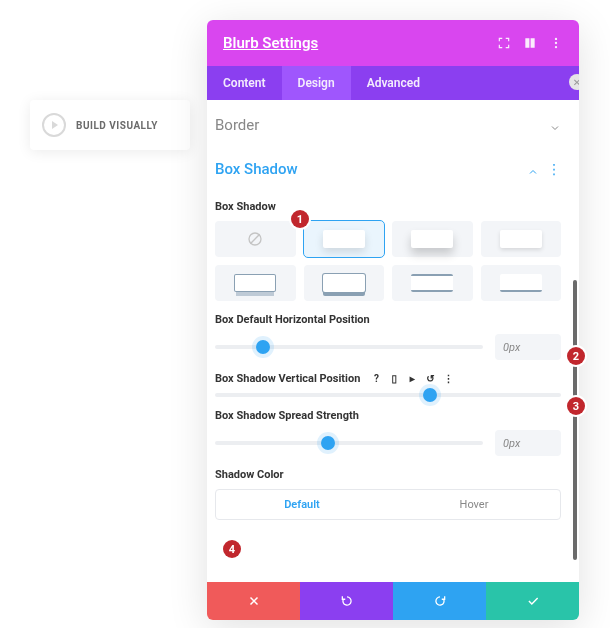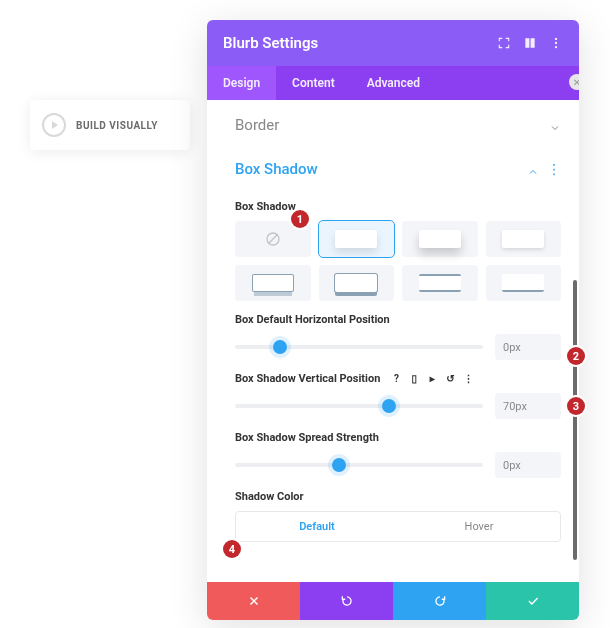--- a/index.html
+++ b/index.html
@@ -16,34 +16,34 @@
   }
   .play-tri { width:0; height:0; border-left:6px solid #d9d9d9; border-top:4px solid transparent; border-bottom:4px solid transparent; margin-left:2px;}
   .floating-card-label { font-size: 10px; font-weight: 700; letter-spacing: .5px; color: #6b6b6b; }
 
   .panel {
     position: absolute; left: 207px; top: 20px; width: 372px; height: 600px;
     background: #fff; border-radius: 6px; box-shadow: 0 8px 40px rgba(0,0,0,0.12);
     display: flex; flex-direction: column; overflow: hidden;
   }
   .header {
-    background: #8b5cf6; color: #fff; padding: 14px 16px;
-    display: flex; align-items: center; justify-content: space-between;
+    background: #d946ef; color: #fff; padding: 14px 16px;
+    display: flex; align-items: center; justify-content: space-between; text-decoration: underline;
   }
   .header-title { font-size: 15px; font-weight: 600; }
   .header-icons { display: flex; gap: 12px; align-items: center; }
   .hicon { width: 14px; height: 14px; display:flex; align-items:center; justify-content:center; cursor:pointer; }
   .hicon svg { width:14px; height:14px; fill:#fff; opacity:.9; }
 
   .tabs { background: #8b3ff0; display: flex; color: #fff; font-size: 12px; position:relative;}
   .tab { padding: 10px 16px; cursor: pointer; font-weight: 600; opacity:.9;}
   .tab.active { background: #a259ff; }
   .tab-close { position:absolute; right:-6px; top:8px; width:16px; height:16px; background:#e6e6e6; border-radius:50%; display:flex; align-items:center; justify-content:center; font-size:10px; color:#999; cursor:pointer;}
 
-  .body { flex:1; overflow-y:auto; padding: 0 18px 10px 28px; position:relative;border-radius:8px;}
+  .body { flex:1; overflow-y:auto; padding: 0 18px 10px 8px; position:relative;border-radius:8px;}
   .scroll-thumb { position:absolute; right:2px; top: 180px; width:4px; height:280px; background:#6b6b6b; border-radius:2px; }
 
   .section-row { display:flex; align-items:center; justify-content:space-between; padding: 16px 0 10px 0; cursor:pointer; }
   .section-title-muted { font-size: 15px; color:#888; }
   .chev { width:12px; height:12px; }
   .chev svg { width:12px; height:12px; stroke:#888; fill:none; stroke-width:2;}
 
   .section-title-active { font-size: 15px; color:#2ea3f2; font-weight:500; }
   .section-right { display:flex; align-items:center; gap:8px; }
   .chev-up svg { stroke:#2ea3f2; }
@@ -60,21 +60,21 @@
   .sh2 .thumb-inner{ box-shadow: 0 6px 10px rgba(0,0,0,.18);}
   .sh3 .thumb-inner{ box-shadow: 0 2px 4px rgba(0,0,0,.12);}
   .sh4 .thumb-inner{ box-shadow: inset 0 0 0 1px #8aa0b3, 0 6px 0 -2px rgba(138,160,179,.5);}
   .sh5 .thumb-inner{ box-shadow: 0 0 0 1px #8aa0b3, 0 4px 0 #8aa0b3;}
   .sh6 .thumb-inner{ border-top:2px solid #8aa0b3; border-bottom:2px solid #8aa0b3;}
   .sh7 .thumb-inner{ border-bottom:2px solid #8aa0b3;}
 
   .slider-row { display:flex; align-items:center; gap:12px; margin-bottom:4px;}
   .slider-track { flex:1; height:4px; background:#eceef1; border-radius:2px; position:relative; cursor:pointer;}
   .slider-handle { position:absolute; top:50%; width:14px; height:14px; background:#2ea3f2; border-radius:50%; transform:translate(-50%,-50%); box-shadow:0 0 0 4px rgba(46,163,242,.15);}
-  .slider-val { width:66px; height:26px; background:#f3f5f8; border-radius:4px; font-size:11px; color:#888; display:flex; align-items:center; padding:0 8px;}
+  .slider-val { width:66px; height:26px; background:#f3f5f8; border-radius:4px; font-size:11px; color:#888; display:flex; align-items:center; padding:0 8px;font-style:italic;}
 
   .mini-icons { display:inline-flex; gap:6px; margin-left:4px;}
   .mini-icons span { width:12px; height:12px; display:flex; align-items:center; justify-content:center; font-size:10px; color:#333; cursor:pointer;}
 
   .seg { display:flex; border:1px solid #e6e8ec; border-radius:4px; overflow:hidden; margin-top:6px;}
   .seg-item { flex:1; text-align:center; font-size:11px; padding:8px 0; color:#888; cursor:pointer;}
   .seg-item.active { color:#2ea3f2; font-weight:600;}
 
   .footer { display:flex; height:38px;}
   .fbtn { flex:1; display:flex; align-items:center; justify-content:center; cursor:pointer;}
@@ -112,22 +112,22 @@
           <svg viewBox="0 0 24 24">
             <circle cx="12" cy="5" r="2"></circle>
             <circle cx="12" cy="12" r="2"></circle>
             <circle cx="12" cy="19" r="2"></circle>
           </svg>
         </span>
     </div>
   </div>
 
   <div class="tabs">
+    <div class="tab">Content</div>
     <div class="tab active">Design</div>
-    <div class="tab">Content</div>
     <div class="tab">Advanced</div>
     <div class="tab-close">✕</div>
   </div>
 
   <div class="body">
 
     <div class="section-row">
       <span class="section-title-muted">Border</span>
       <span class="chev"><svg viewBox="0 0 24 24">
             <polyline points="6 9 12 15 18 9"></polyline>
@@ -194,21 +194,20 @@
         <span>▸</span>
         <span>↺</span>
         <span>⋮</span>
       </span>
     </div>
 
     <div class="slider-row">
       <div class="slider-track">
           <div class="slider-handle" style="left:62%"></div>
         </div>
-      <div class="slider-val">70px</div>
     </div>
 
     <div class="field-label">Box Shadow Spread Strength</div>
     <div class="slider-row">
       <div class="slider-track">
           <div class="slider-handle" style="left:42%"></div>
         </div>
       <div class="slider-val">0px</div>
     </div>
 

